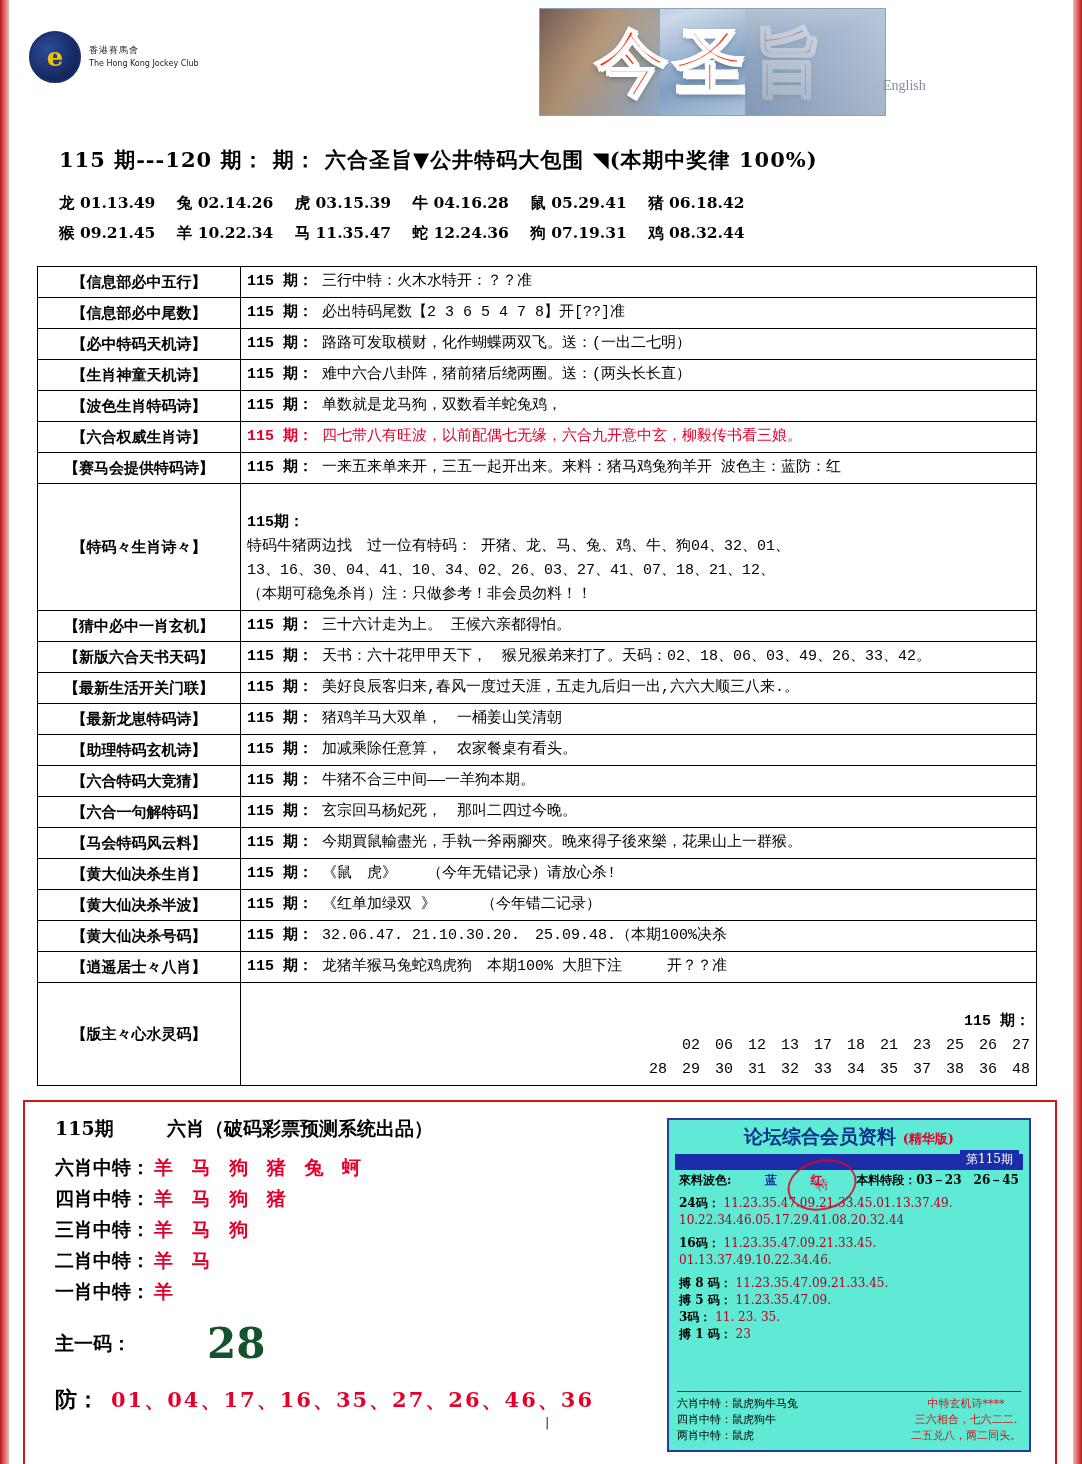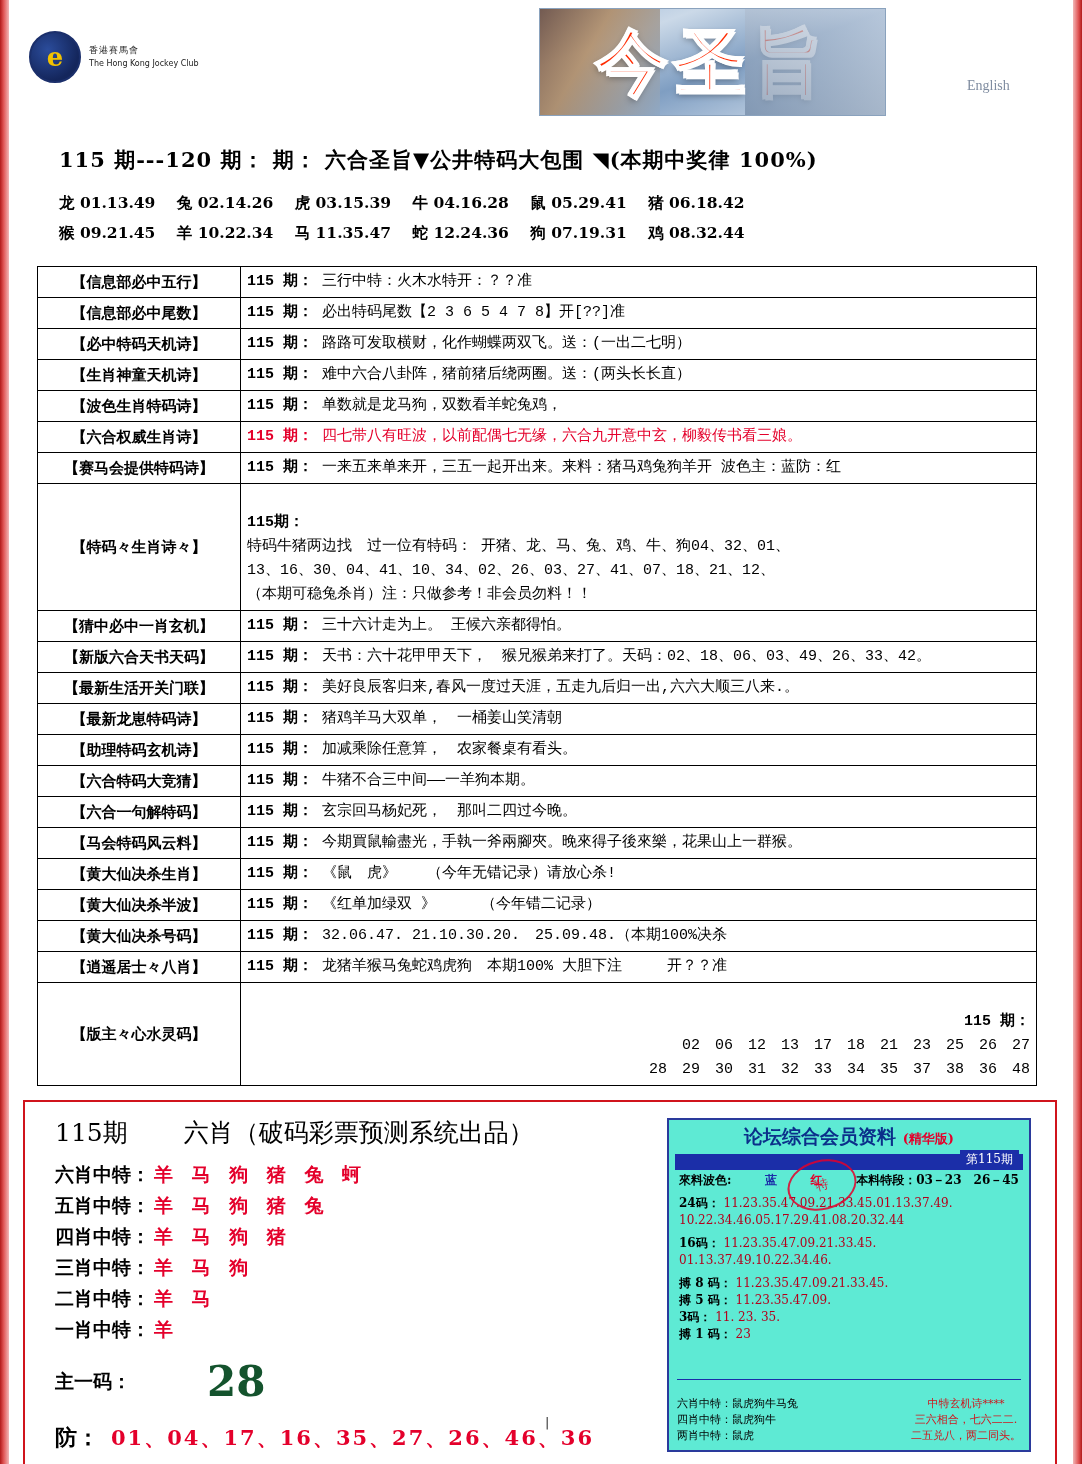--- a/index.html
+++ b/index.html
@@ -34,21 +34,21 @@
     border:1px solid #8aa2bd;overflow:hidden;}
   .banner:before{content:"";position:absolute;left:0;top:0;width:120px;height:106px;
     background:linear-gradient(120deg,#6b4a3a,#b08a62 40%,#8fa8c4 100%);opacity:.85;}
   .banner:after{content:"";position:absolute;right:0;top:0;width:140px;height:106px;
     background:linear-gradient(200deg,#cfd9e6,#6f86a3);opacity:.7;}
   .banner-title{position:absolute;left:0;top:6px;width:345px;text-align:center;
     font-family:"DejaVu Serif","Liberation Serif",serif;
     font-size:72px;font-weight:bold;letter-spacing:6px;
     color:#ff2a00;-webkit-text-stroke:2px #fff;
     text-shadow:2px 2px 0 #fff,-1px -1px 0 #fff,0 3px 6px rgba(0,0,0,.35);}
-  .english{position:absolute;left:958px;top:78px;font-size:14px;color:#7f8ca0;
+  .english{position:absolute;left:874px;top:78px;font-size:14px;color:#7f8ca0;
     font-family:"Liberation Serif",serif;}
 
   
   .titleline{margin:6px 0 0 50px;font-size:21px;font-weight:bold;
     font-family:"DejaVu Serif","Liberation Serif",serif;letter-spacing:1px;}
 
   
   .zodiac{margin:14px 0 0 50px;font-size:15.5px;line-height:30px;font-weight:bold;
     font-family:"DejaVu Serif","Liberation Serif",serif;}
   .zodiac .z{font-weight:bold;}
@@ -61,21 +61,21 @@
   td.lbl{width:190px;font-weight:bold;text-align:center;white-space:nowrap;font-size:15px;}
   td.val{font-size:15px;line-height:24px;}
   .issue{font-weight:bold;margin-top:47px;}
   .red{color:#e4002b;}
 
   
   .bottom{position:relative;margin:14px 0 0 14px;width:1030px;height:390px;
     border:2px solid #d0141c;}
   .bot-left{position:absolute;left:30px;top:14px;width:580px;
     font-family:"DejaVu Serif","Liberation Serif",serif;}
-  .bot-head{font-size:25px;font-weight:normal;margin-bottom:10px;}
+  .bot-head{font-size:19px;font-weight:bold;margin-bottom:10px;}
   .bot-head .sp{display:inline-block;width:40px;}
   .line{font-size:19px;line-height:31px;font-weight:bold;}
   .line .lab{}
   .line .vals{color:#e4002b;letter-spacing:6px;margin-left:4px;}
   .mainnum{margin-top:16px;font-size:19px;font-weight:bold;display:flex;align-items:center;gap:16px;}
   .mainnum .big{color:#14532d;font-size:42px;line-height:42px;margin-left:60px;}
   .fang{margin-top:20px;font-size:22px;font-weight:bold;display:flex;align-items:baseline;gap:12px;}
   .fang .fvals{color:#e4002b;letter-spacing:2px;font-size:21px;}
 
   
@@ -85,21 +85,21 @@
   .card-title .jh{color:#e4002b;font-size:13px;}
   .card-bar{background:#1b2ea8;color:#fff;height:16px;margin:2px 6px 0;}
   .card-sub{display:flex;justify-content:space-between;padding:2px 10px;font-size:12px;font-weight:bold;}
   .card-sub .blue{color:#1b2ea8;}
   .card-sub .rd{color:#e4002b;}
   .issue-badge{position:absolute;right:10px;top:30px;background:#1b2ea8;color:#fff;
     font-size:12px;padding:1px 6px;}
   .card-rows{padding:4px 10px 0;font-size:12px;line-height:17px;color:#b3001b;}
   .card-rows .k{color:#000;font-weight:bold;}
   .card-foot{position:absolute;left:8px;right:8px;bottom:6px;border-top:1px solid #1b2ea8;
-    padding-top:16px;display:flex;justify-content:space-between;font-size:11px;line-height:16px;}
+    padding-top:4px;display:flex;justify-content:space-between;font-size:11px;line-height:16px;}
   .card-foot .l{color:#000;}
   .card-foot .r{color:#d0141c;text-align:center;}
   .stamp{position:absolute;left:118px;top:40px;width:66px;height:46px;border:2px solid #e4002b;
     border-radius:50%;color:#e4002b;font-size:13px;display:flex;align-items:center;justify-content:center;
     transform:rotate(-14deg);opacity:.85;}
   .footmark{position:absolute;left:520px;bottom:62px;font-size:13px;color:#333;}
 </style>
 </head>
 <body>
 
@@ -318,23 +318,20 @@
       <div class="bot-head">
         <span>115期</span>
         <span class="sp"></span>
         <span>六肖（破码彩票预测系统出品）</span>
       </div>
 
       <div class="line">
         <span class="lab">六肖中特：</span><span class="vals">羊 马 狗 猪 兔 蚵</span>
       </div>
       <div class="line">
-        <span class="lab">五肖中特：</span><span class="vals">羊 马 狗 猪 兔</span>
-      </div>
-      <div class="line">
         <span class="lab">四肖中特：</span><span class="vals">羊 马 狗 猪</span>
       </div>
       <div class="line">
         <span class="lab">三肖中特：</span><span class="vals">羊 马 狗</span>
       </div>
       <div class="line">
         <span class="lab">二肖中特：</span><span class="vals">羊 马</span>
       </div>
       <div class="line">
         <span class="lab">一肖中特：</span><span class="vals">羊</span>

